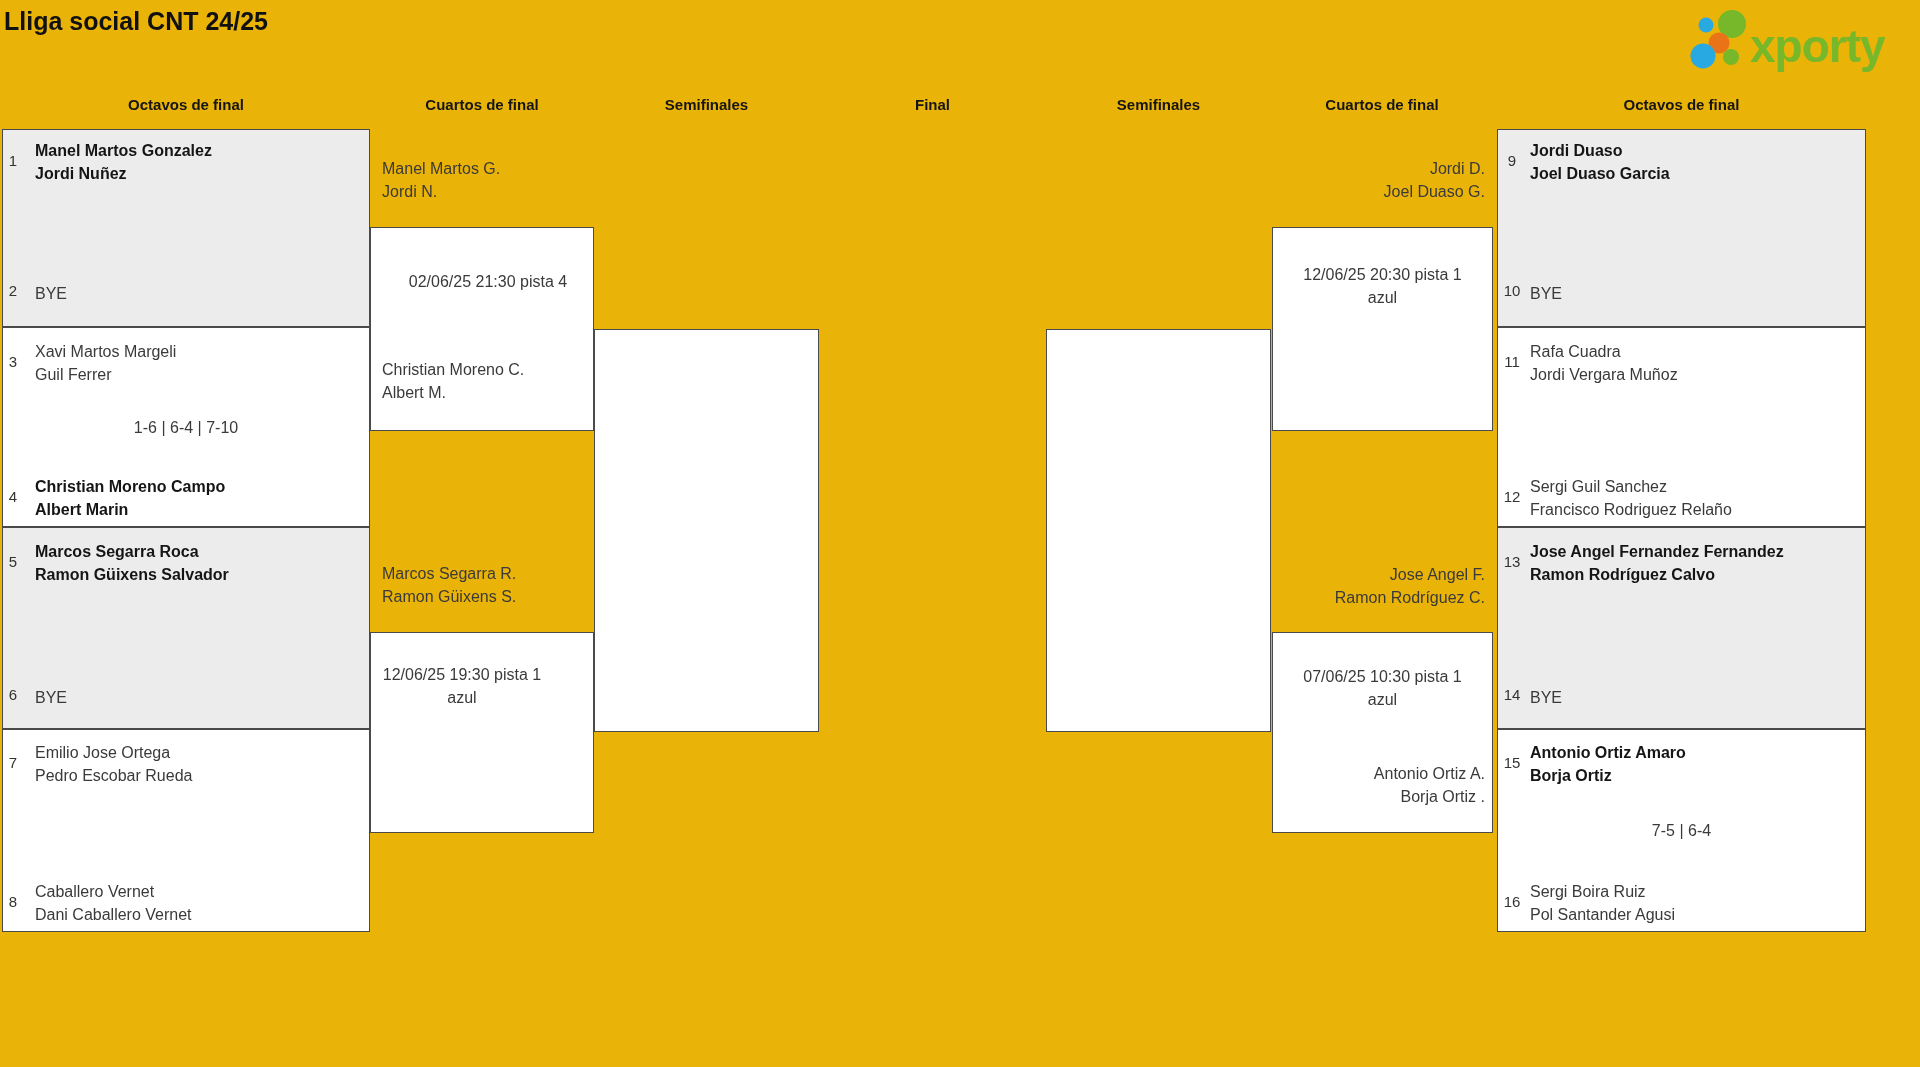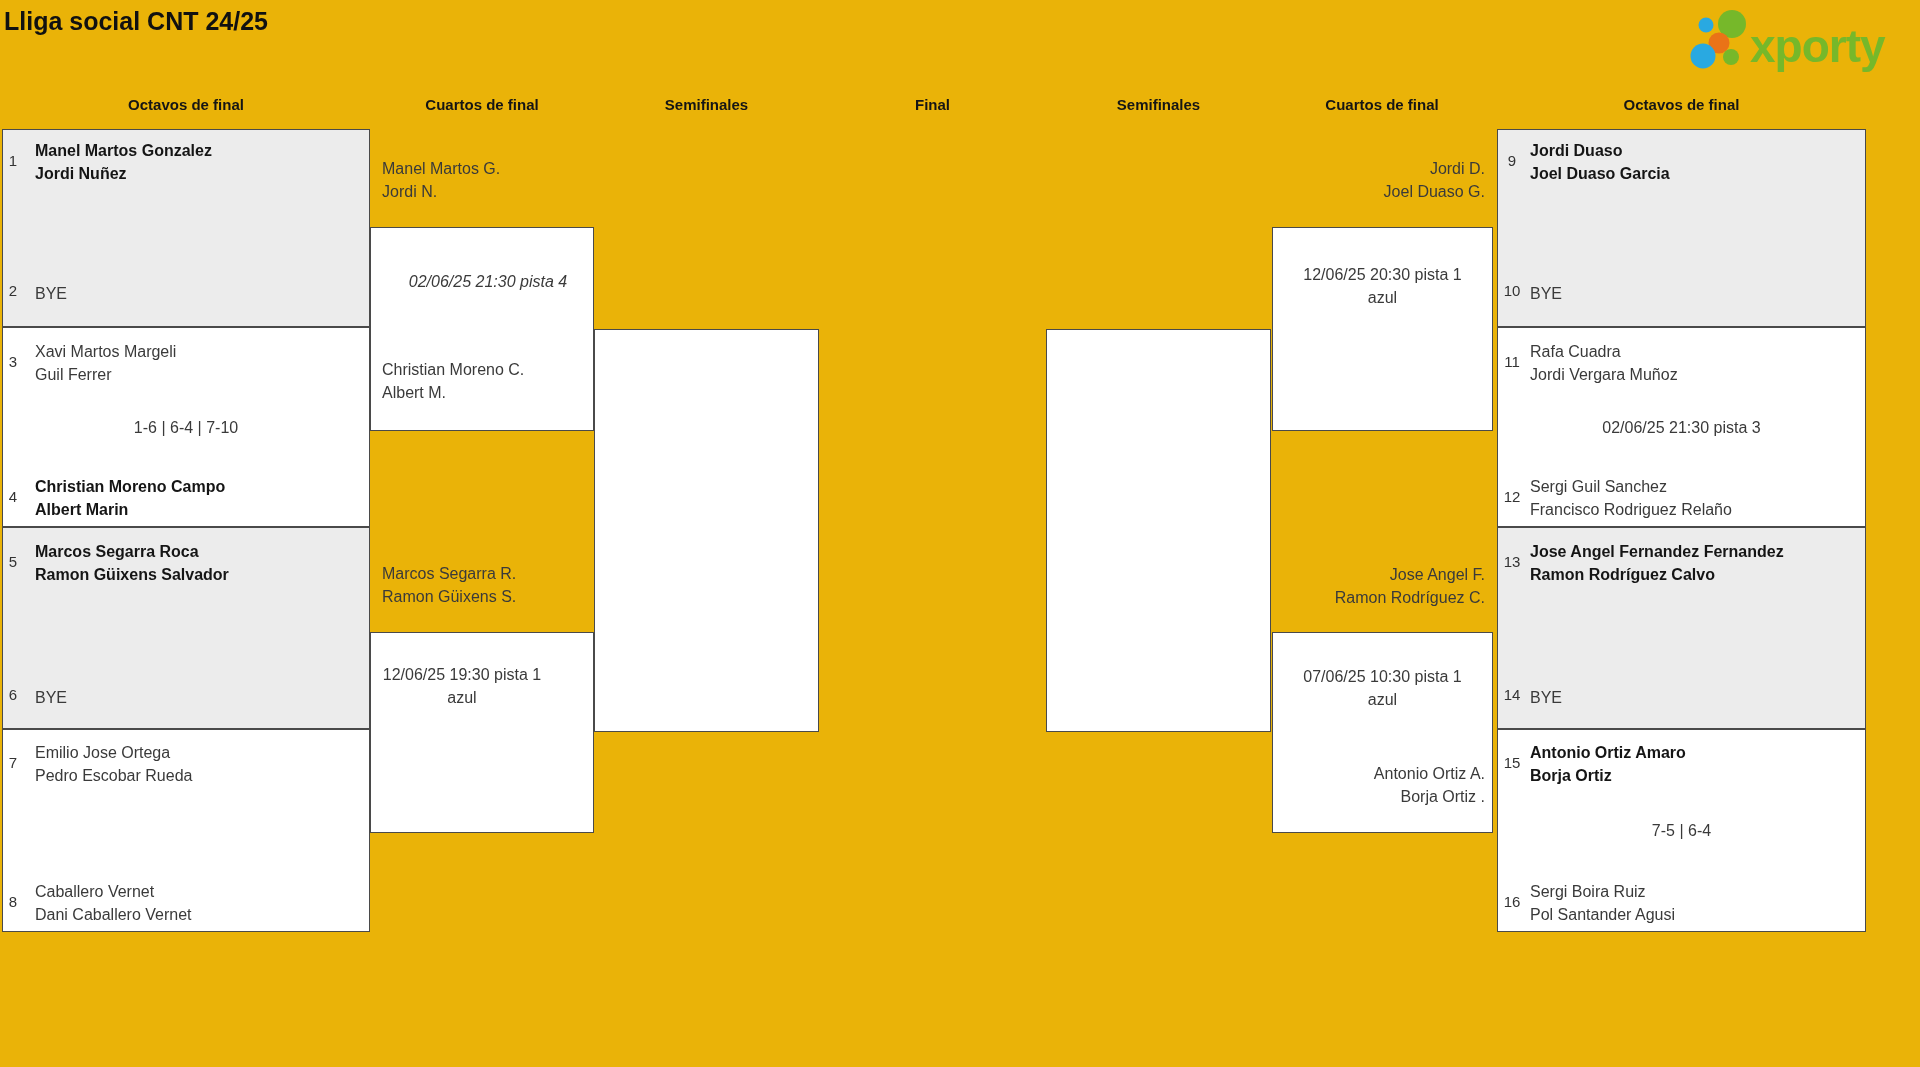--- a/index.html
+++ b/index.html
@@ -108,21 +108,21 @@
   <div class="seed" style="left:2px;top:893px;">8</div>
   <div class="names" style="left:35px;top:880px;">
     <div>Caballero Vernet</div>
     <div>Dani Caballero Vernet</div>
   </div>
 
   <div class="names" style="left:382px;top:157px;">
     <div>Manel Martos G.</div>
     <div>Jordi N.</div>
   </div>
-  <div class="center-line" style="left:370px;top:270px;width:236px;font-style:italic;">02/06/25 21:30 pista 4</div>
+  <div class="center-line" style="left:370px;top:270px;width:236px;">02/06/25 21:30 pista 4</div>
   <div class="names" style="left:382px;top:358px;">
     <div>Christian Moreno C.</div>
     <div>Albert M.</div>
   </div>
 
   <div class="names" style="left:382px;top:562px;">
     <div>Marcos Segarra R.</div>
     <div>Ramon Güixens S.</div>
   </div>
   <div class="center-line" style="left:370px;top:663px;width:184px;">
@@ -160,21 +160,20 @@
   <div class="seed r" style="left:1499px;top:282px;">10</div>
   <div class="names" style="left:1530px;top:282px;">
     <div>BYE</div>
   </div>
 
   <div class="seed r" style="left:1499px;top:353px;">11</div>
   <div class="names" style="left:1530px;top:340px;">
     <div>Rafa Cuadra</div>
     <div>Jordi Vergara Muñoz</div>
   </div>
-  <div class="center-line" style="left:1497px;top:416px;width:369px;">02/06/25 21:30 pista 3</div>
   <div class="seed r" style="left:1499px;top:488px;">12</div>
   <div class="names" style="left:1530px;top:475px;">
     <div>Sergi Guil Sanchez</div>
     <div>Francisco Rodriguez Relaño</div>
   </div>
 
   <div class="seed r" style="left:1499px;top:553px;">13</div>
   <div class="names winner" style="left:1530px;top:540px;">
     <div>Jose Angel Fernandez Fernandez</div>
     <div>Ramon Rodríguez Calvo</div>

